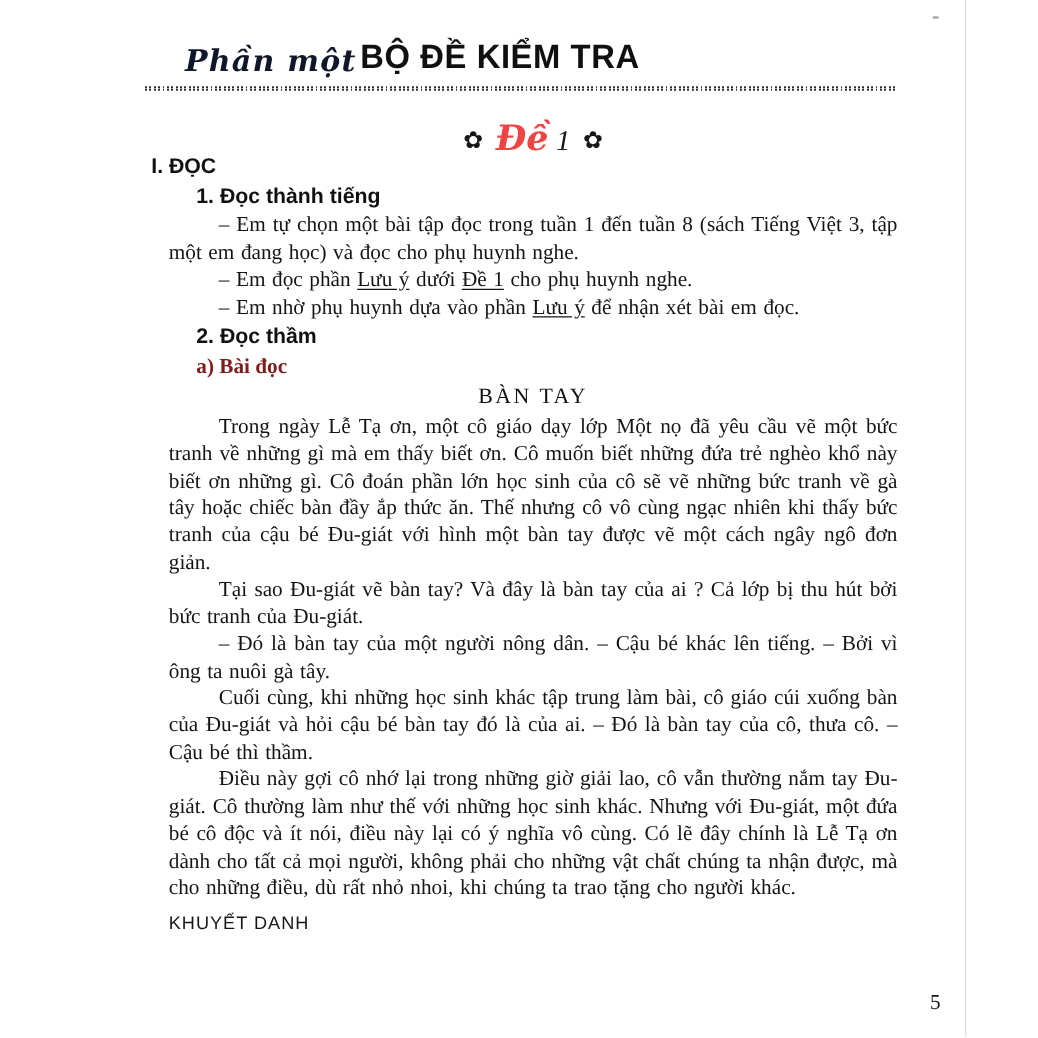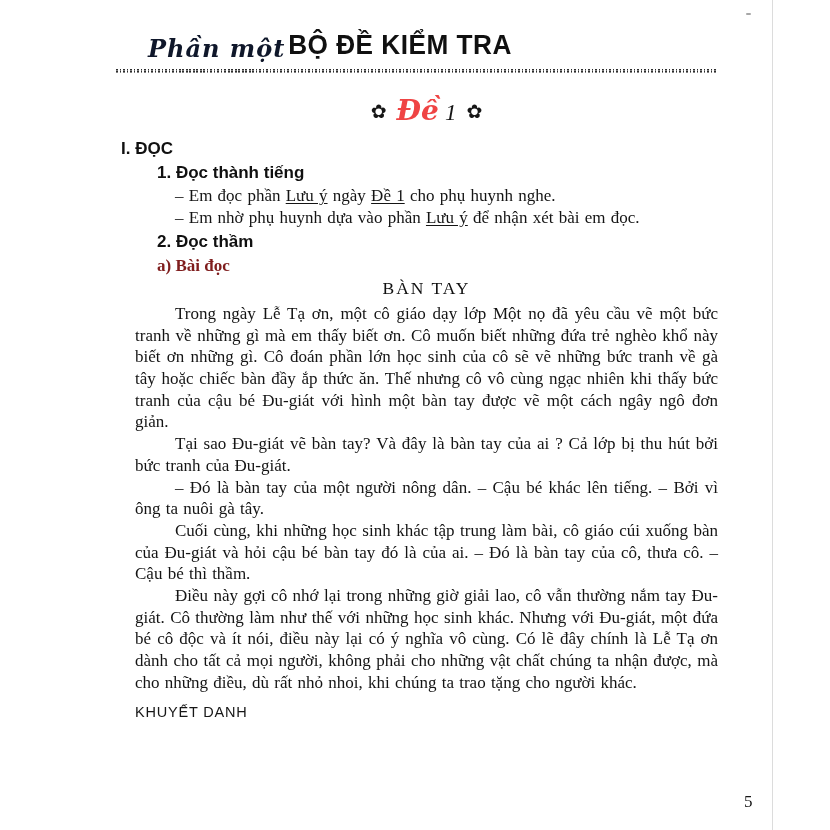--- a/index.html
+++ b/index.html
@@ -42,21 +42,21 @@
   .exam-title .de{
     font-family:"DejaVu Serif",serif;font-style:italic;font-weight:bold;
     font-size:28px;margin:0 6px 0 10px;color:#ef4444;
   }
   .exam-title .num{
     font-family:"Liberation Serif",serif;font-style:italic;
     font-size:23px;margin-right:10px;color:#161616;
   }
   
   .content{
-    position:absolute;left:135px;top:136px;width:583px;
+    position:absolute;left:135px;top:120px;width:583px;
     font-size:17px;line-height:21.7px;
   }
   .h-sans{
     font-family:"Liberation Sans",sans-serif;font-weight:bold;
     font-size:17px;margin:2px 0;color:#101010;
   }
   .h-serif{
     font-family:"Liberation Serif",serif;font-weight:bold;
     font-size:17px;margin:2px 0;color:#7f1d1d;
   }
@@ -103,22 +103,23 @@
   <div class="exam-title">
     <span class="flower">✿</span><span class="de">Đề</span><span class="num">1</span><span class="flower">✿</span>
   </div>
 
   <div class="content">
 
     <div class="h-sans outdent">I. ĐỌC</div>
 
     <div class="h-sans indent">1. Đọc thành tiếng</div>
 
+    <p>– Em tự chọn một bài tập đọc trong tuần 1 đến tuần 8 (sách Tiếng Việt 3, tập một em đang học) và đọc cho phụ huynh nghe.</p>
 
-    <p><span>– Em đọc phần </span><span class="uline">Lưu ý</span><span> ngày </span><span class="uline">Đề 1</span><span> cho phụ huynh nghe.</span></p>
+    <p><span>– Em đọc phần </span><span class="uline">Lưu ý</span><span> dưới </span><span class="uline">Đề 1</span><span> cho phụ huynh nghe.</span></p>
 
     <p><span>– Em nhờ phụ huynh dựa vào phần </span><span class="uline">Lưu ý</span><span> để nhận xét bài em đọc.</span></p>
 
     <div class="h-sans indent">2. Đọc thầm</div>
 
     <div class="h-serif indent">a) Bài đọc</div>
 
     <div class="passage-title">BÀN TAY</div>
 
     <p>Trong ngày Lễ Tạ ơn, một cô giáo dạy lớp Một nọ đã yêu cầu vẽ một bức tranh về những gì mà em thấy biết ơn. Cô muốn biết những đứa trẻ nghèo khổ này biết ơn những gì. Cô đoán phần lớn học sinh của cô sẽ vẽ những bức tranh về gà tây hoặc chiếc bàn đầy ắp thức ăn. Thế nhưng cô vô cùng ngạc nhiên khi thấy bức tranh của cậu bé Đu-giát với hình một bàn tay được vẽ một cách ngây ngô đơn giản.</p>

